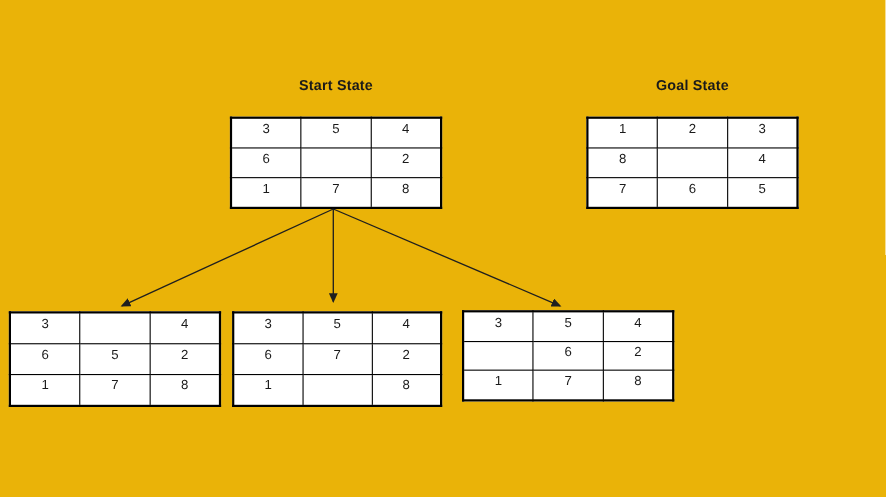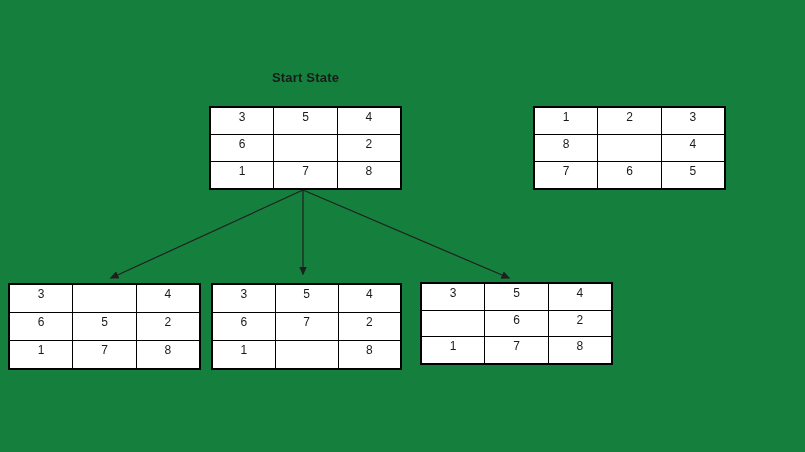--- a/index.html
+++ b/index.html
@@ -4,21 +4,21 @@
 <style>
   html, body {
     margin: 0;
     padding: 0;
     background: #ffffff;
   }
   #canvas {
     position: relative;
     width: 805px;
     height: 452px;
-    background: #15803d;
+    background: #eab308;
     overflow: hidden;
     font-family: "Liberation Sans", sans-serif;
     color: #000000;
   }
   .state-title {
     position: absolute;
     font-weight: bold;
     font-size: 13px;
     text-align: center;
     color: #1a1a1a;
@@ -62,20 +62,21 @@
     stroke: #1f1f1f;
     stroke-width: 1.2;
   }
 </style>
 </head>
 <body>
 
 <div id="canvas">
 
   <div class="state-title" id="start-title">Start State</div>
+  <div class="state-title" id="goal-title">Goal State</div>
 
   <table class="puzzle" id="start-table">
     <tbody>
         <tr>
       <td>3</td>
       <td>5</td>
       <td>4</td>
     </tr>
     <tr>
       <td>6</td>

